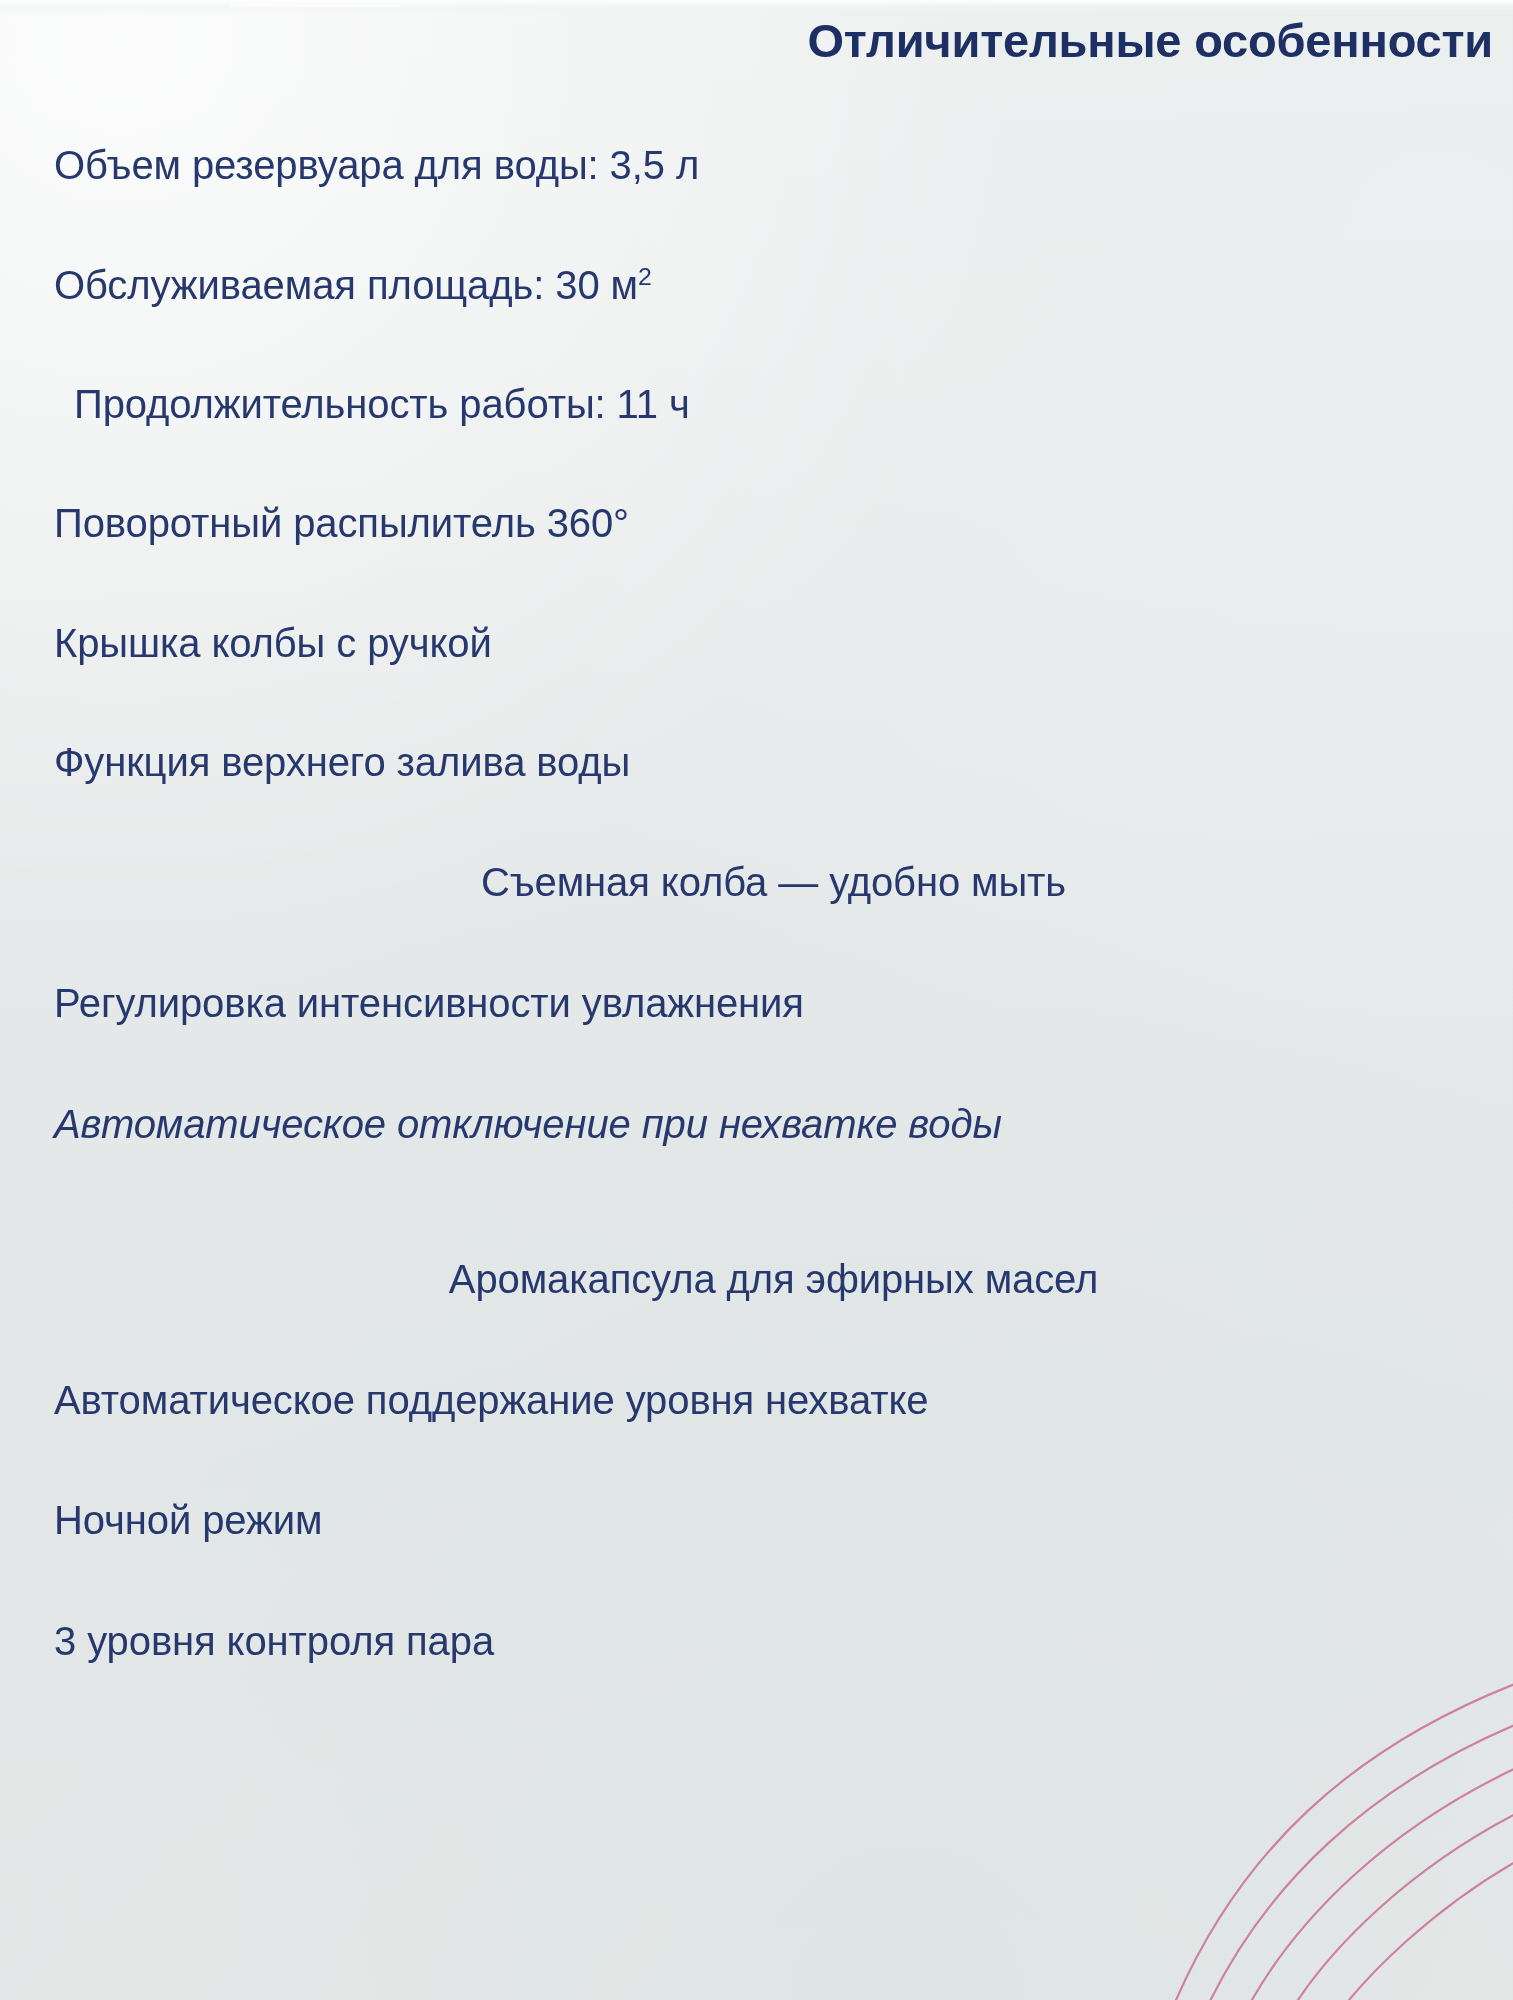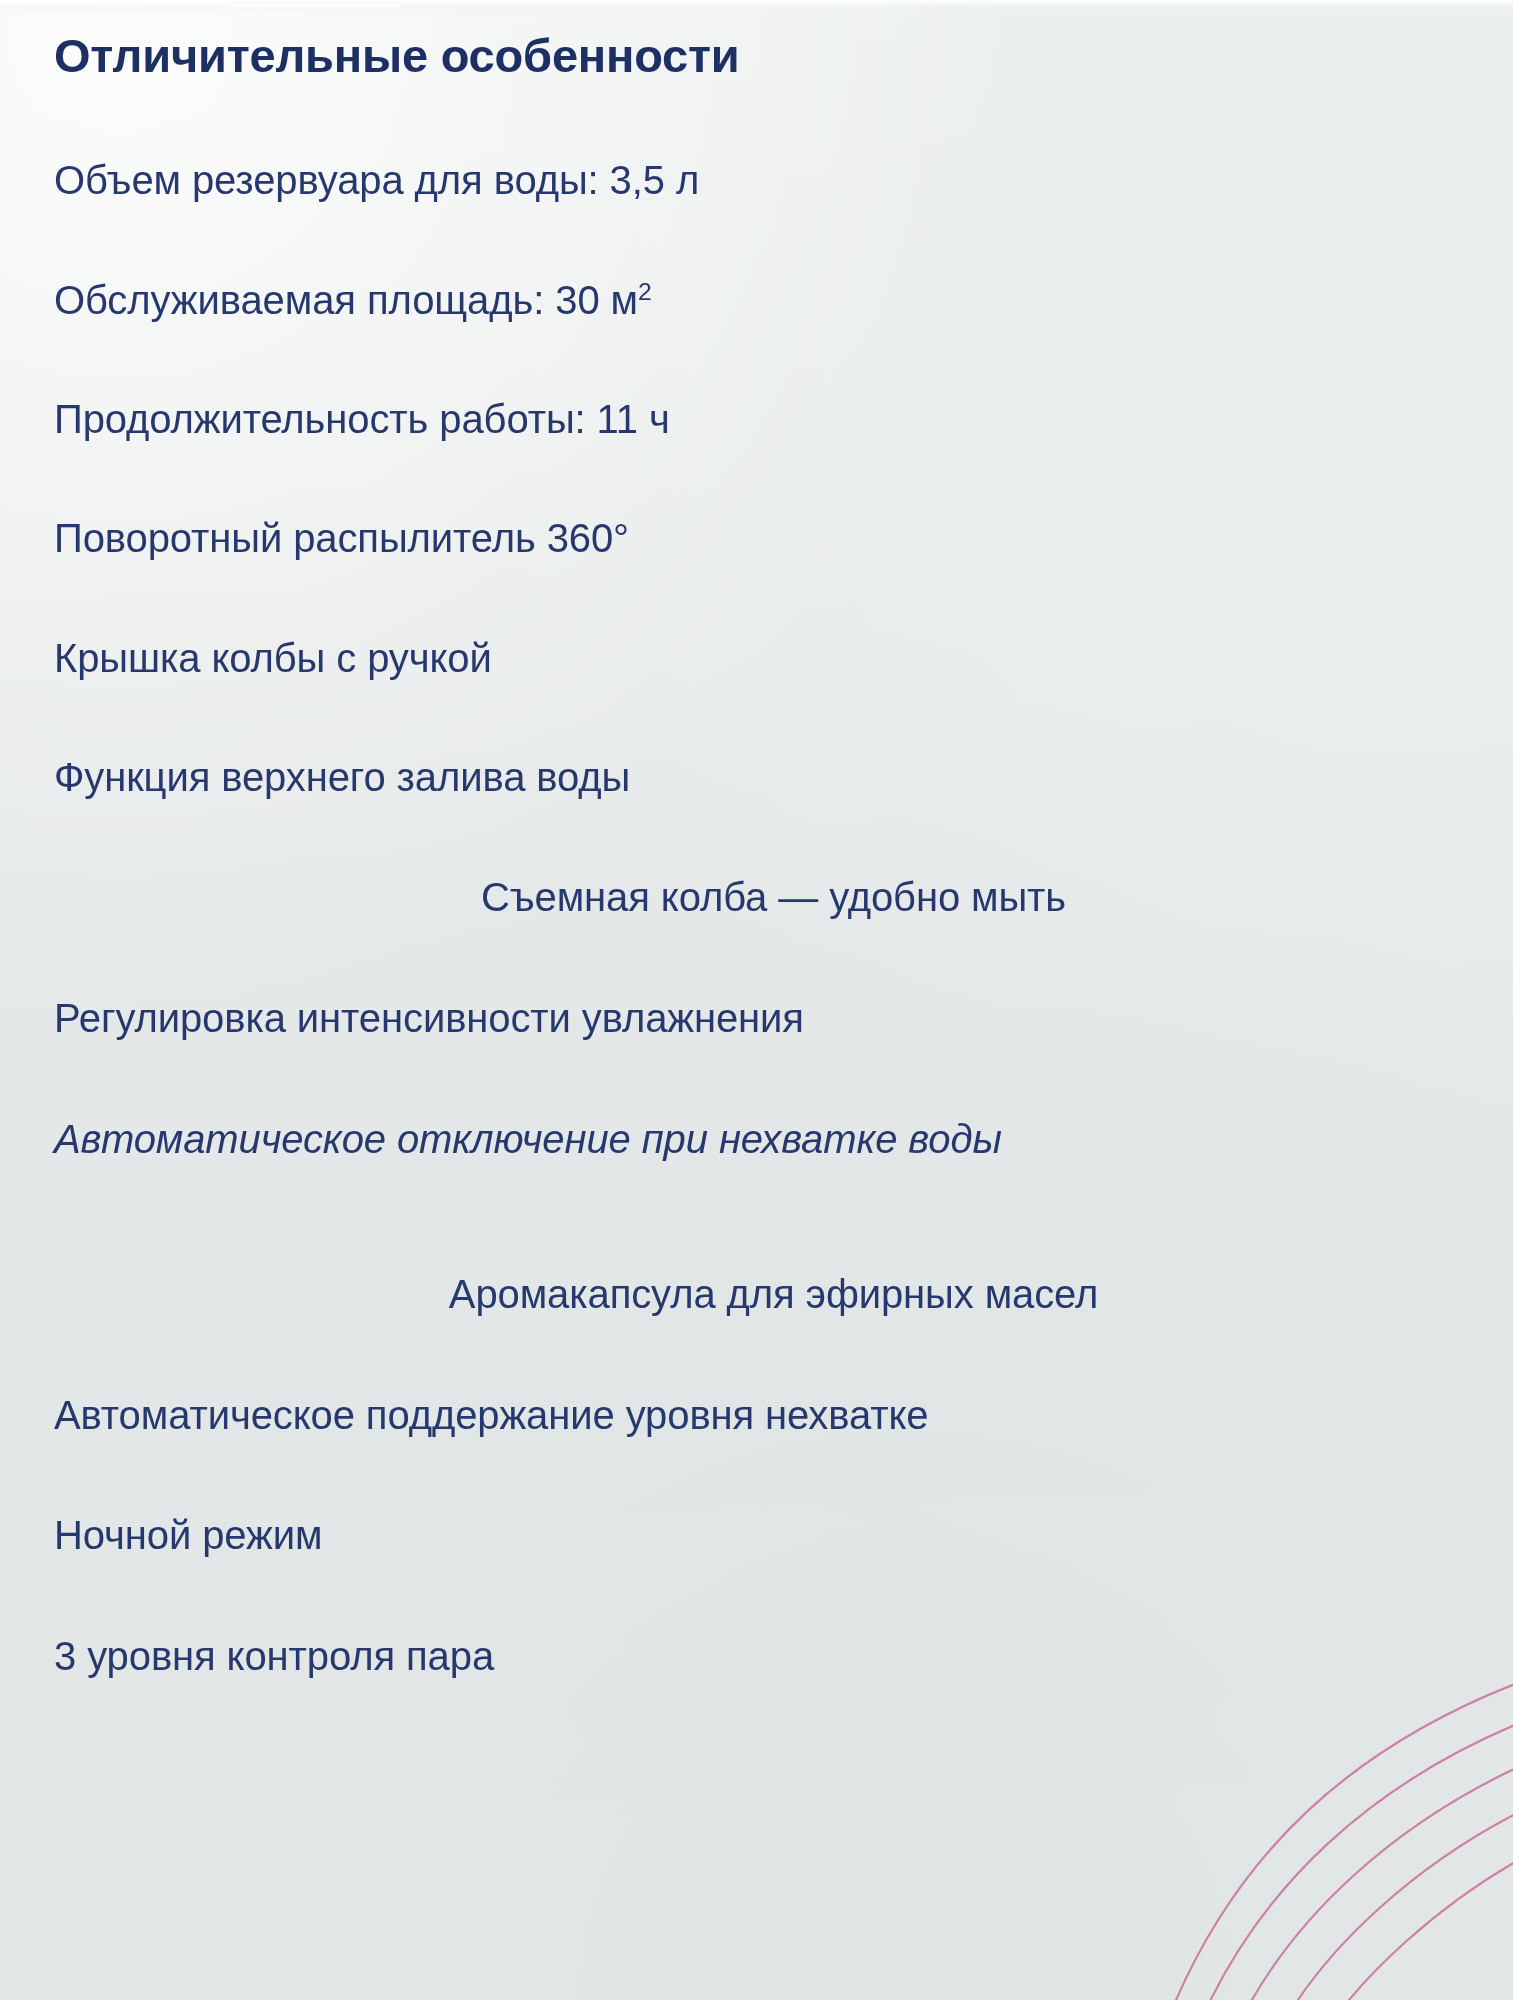--- a/index.html
+++ b/index.html
@@ -71,46 +71,47 @@
 
   .content {
     position: absolute;
     left: 54px;
     top: 0;
     right: 20px;
   }
 
   .doc-title {
     margin: 0;
-    padding-top: 30px;
+    padding-top: 15px;
     color: #1d2f63;
     font-size: 47px;
     line-height: 1.1;
     font-weight: bold;
     letter-spacing: -0.2px;
+    text-align: right;
   }
 
   .feature-list {
     list-style: none;
     margin: 0;
     padding: 0;
   }
 
   .feature-item {
     color: #26386d;
     font-size: 40px;
     line-height: 1.12;
     letter-spacing: -0.1px;
     white-space: nowrap;
   }
 
   
   .feature-item.i0  { margin-top: 76px; }
   .feature-item.i1  { margin-top: 76px; }
-  .feature-item.i2  { margin-top: 74px; }
+  .feature-item.i2  { margin-top: 74px; margin-left: 20px; }
   .feature-item.i3  { margin-top: 74px; }
   .feature-item.i4  { margin-top: 75px; }
   .feature-item.i5  { margin-top: 74px; }
   .feature-item.i6  { margin-top: 76px; text-align: center; }
   .feature-item.i7  { margin-top: 76px; }
   .feature-item.i8  { margin-top: 76px; font-style: italic; }
   .feature-item.i9  { margin-top: 110px; text-align: center; }
   .feature-item.i10 { margin-top: 76px; }
   .feature-item.i11 { margin-top: 76px; }
   .feature-item.i12 { margin-top: 76px; }

